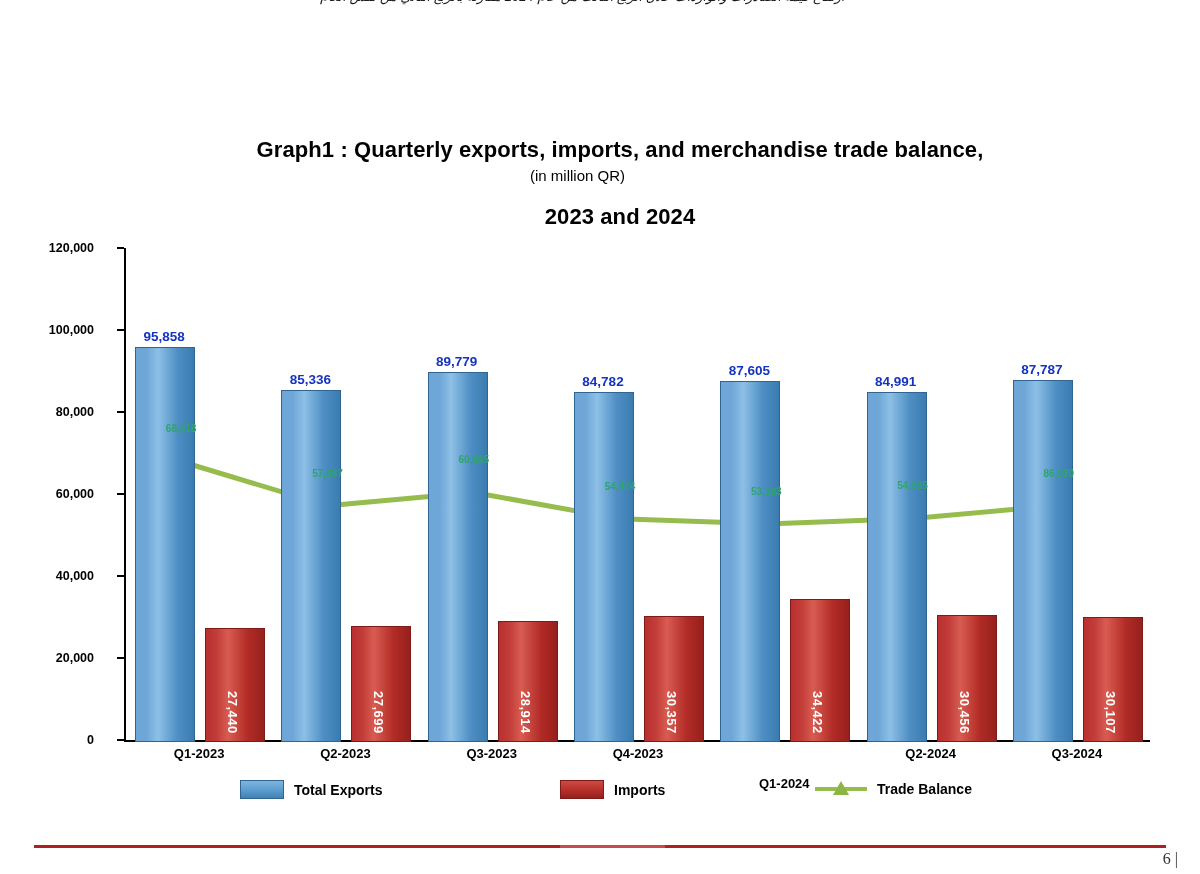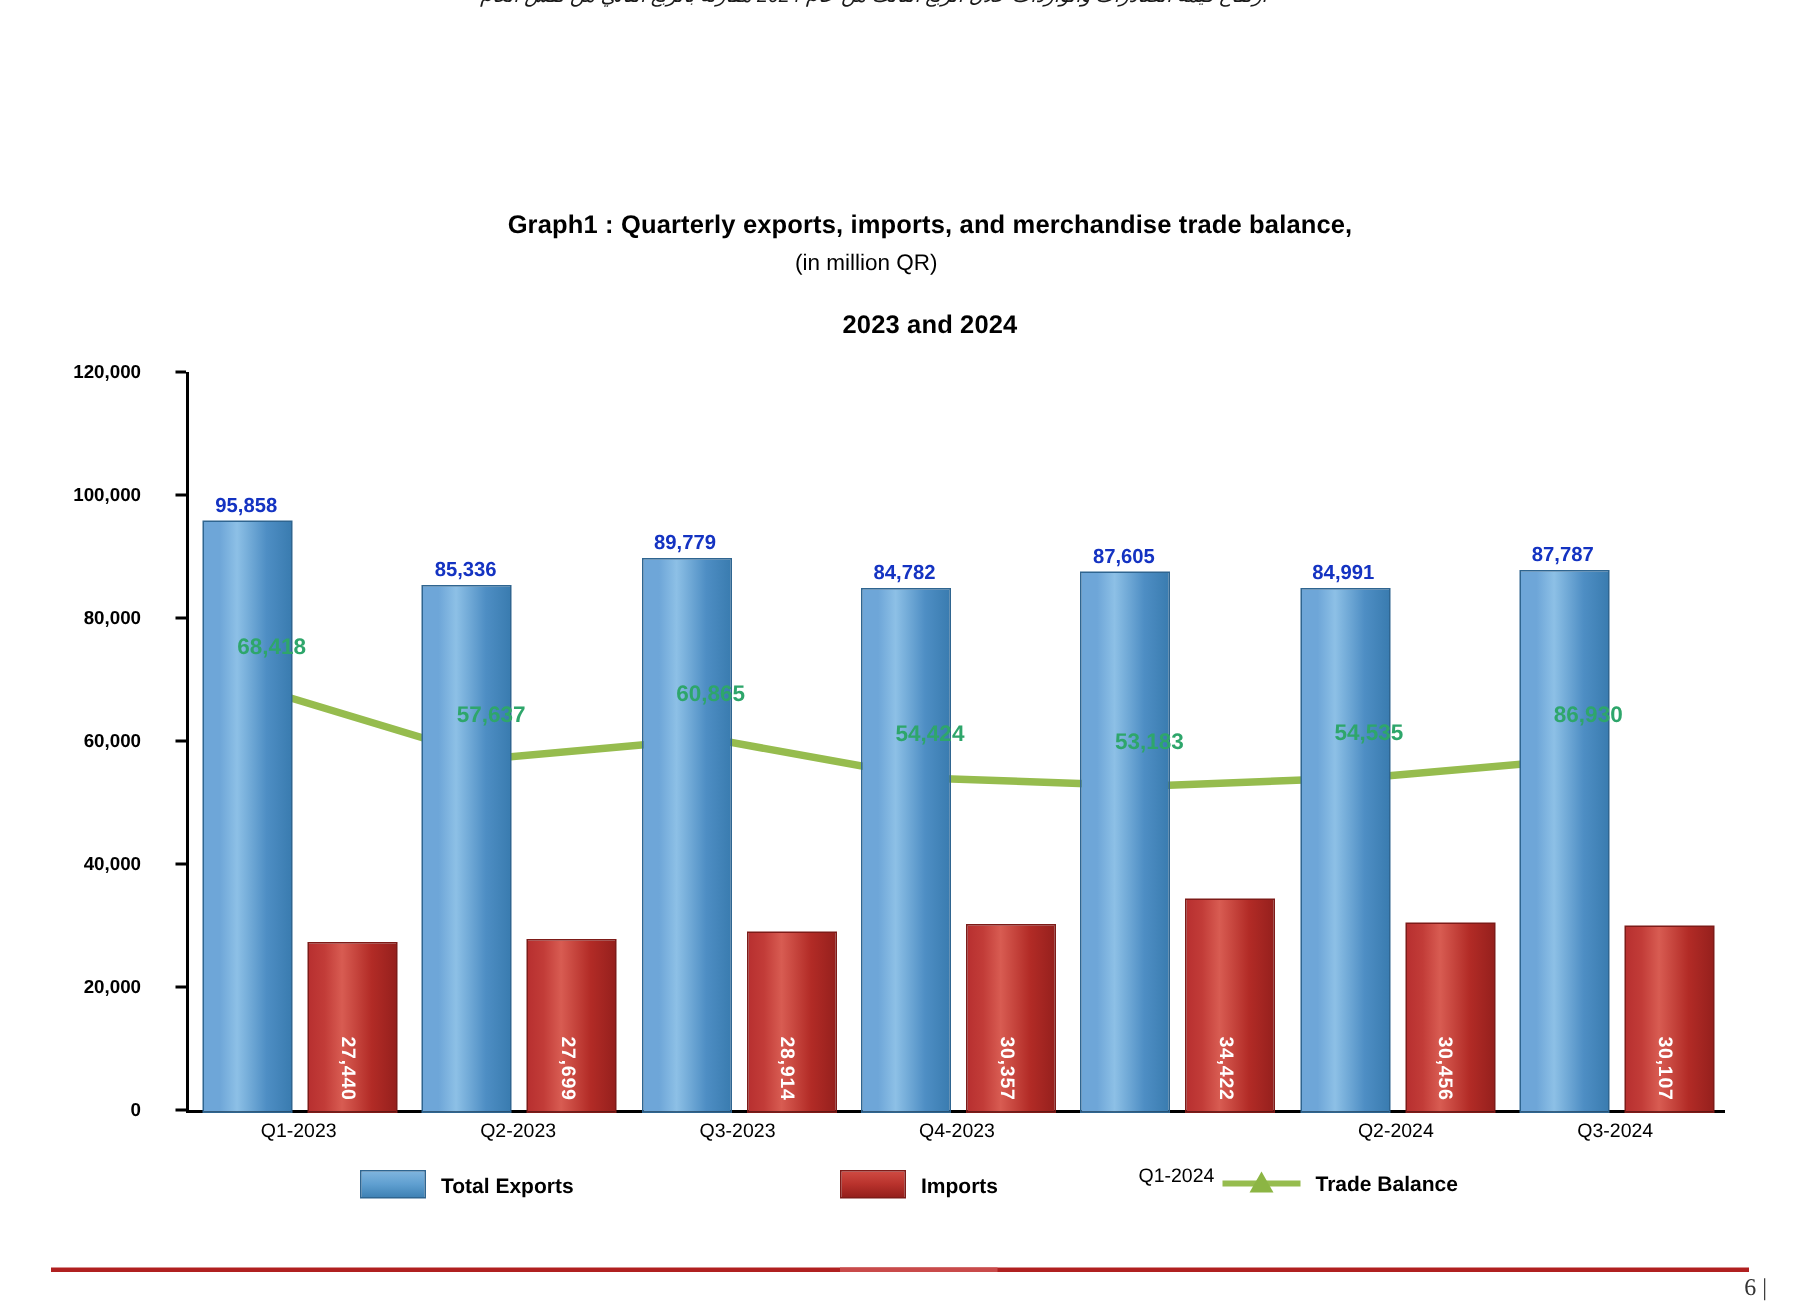--- a/index.html
+++ b/index.html
@@ -36,21 +36,21 @@
 
   
   #title-block {
     position: absolute;
     top: 136px;
     left: 0;
     width: 1200px;
     text-align: center;
   }
   #chart-title {
-    font-size: 17px;
+    font-size: 22px;
     font-weight: bold;
     color: #000000;
     line-height: 27px;
     letter-spacing: 0.1px;
     padding-left: 40px;
   }
   #title-line2-wrap {
     position: relative;
     display: inline-block;
     margin-top: 40px;
@@ -145,21 +145,21 @@
     font-size: 13px;
     font-weight: bold;
     color: #ffffff;
     white-space: nowrap;
     transform-origin: center center;
     writing-mode: vertical-rl;
     letter-spacing: 0.5px;
   }
   .line-label {
     position: absolute;
-    font-size: 15px;
+    font-size: 10px;
     font-weight: bold;
     color: #2ea66b;
     white-space: nowrap;
     text-align: center;
   }
   #line-svg {
     position: absolute;
     left: 0; top: 0;
     width: 1024px;
     height: 492px;
@@ -172,21 +172,21 @@
     left: 126px;
     top: 516px;
     width: 1024px;
     height: 24px;
   }
   .xtick {
     position: absolute;
     top: 0;
     text-align: center;
     font-size: 13px;
-    font-weight: normal;
+    font-weight: bold;
     color: #000000;
     white-space: nowrap;
   }
 
   
   #legend {
     position: absolute;
     top: 780px;
     left: 0;
     width: 1044px;

